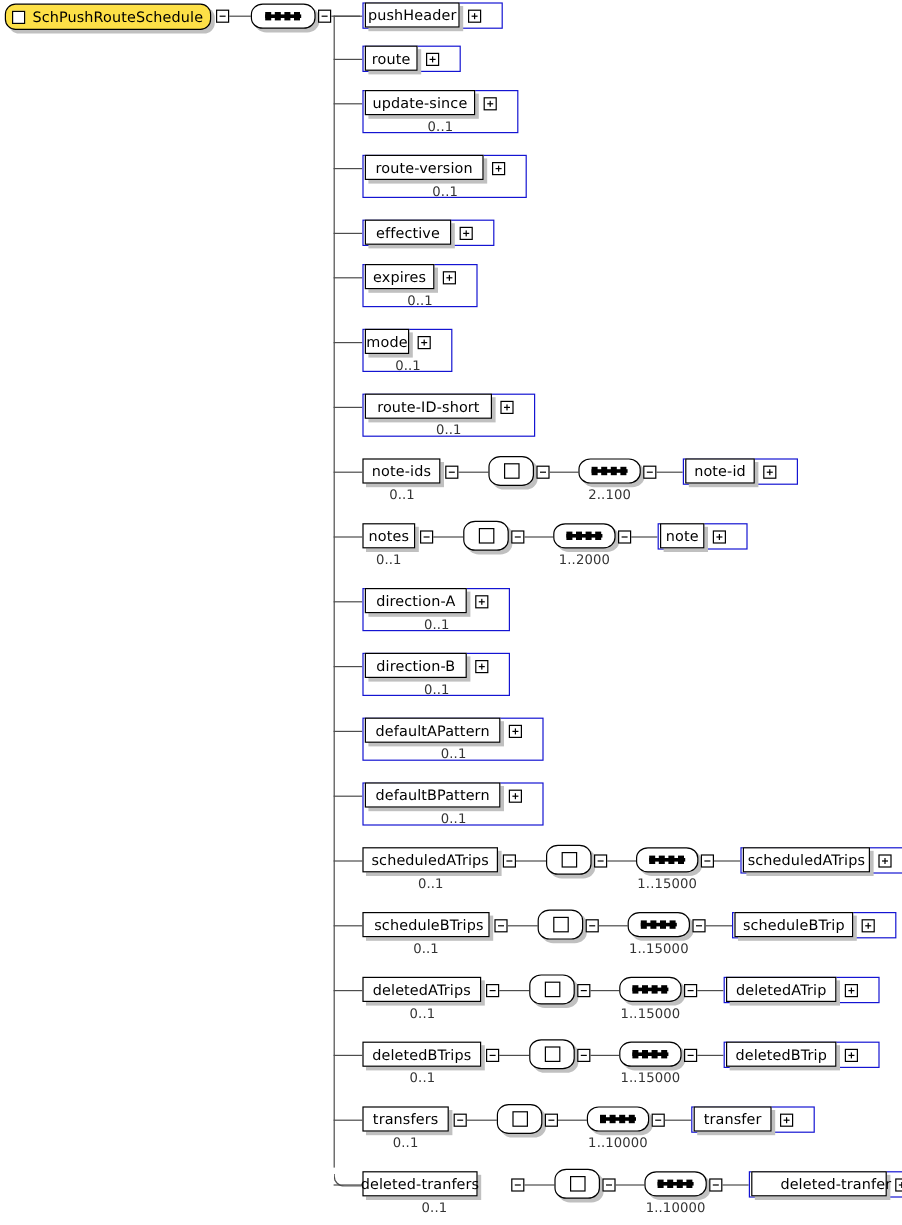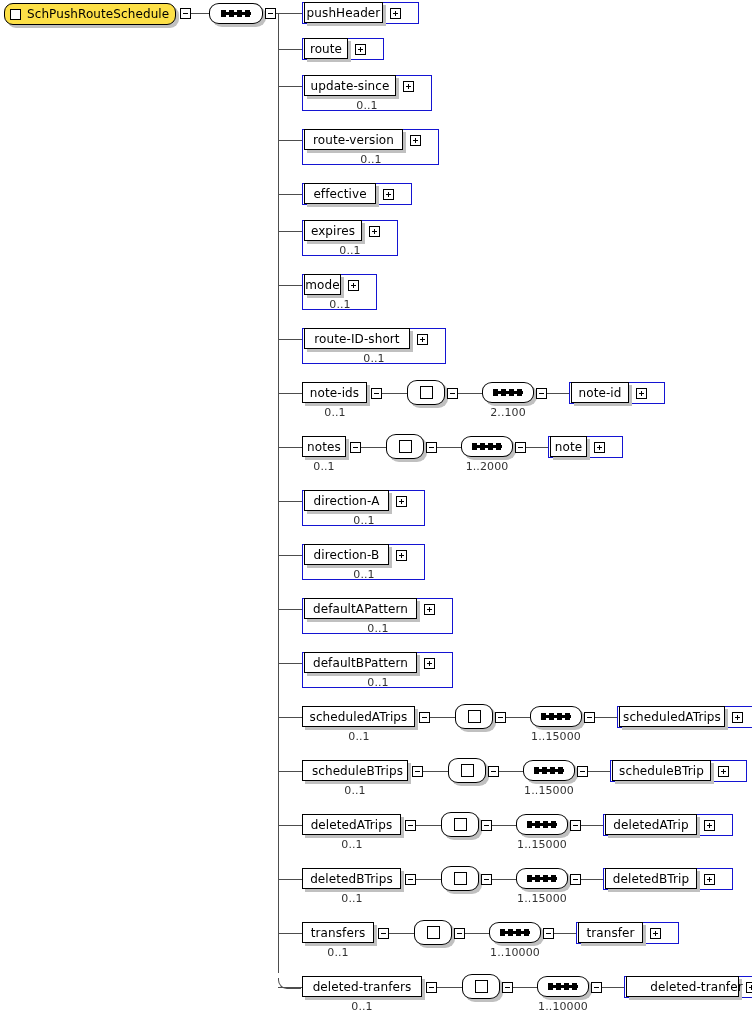--- a/index.html
+++ b/index.html
@@ -446,21 +446,21 @@
       </div>
       <div class="card" style="left:475px;top:947px;width:80px;">1..10000</div>
       <div class="tog" style="left:543px;top:928px;"></div>
       <div class="hline" style="left:554px;top:933px;width:22px;"></div>
       <div class="elem outer" style="left:576px;top:922px;width:103px;height:22px;"></div>
       <div class="namebox" style="left:578px;top:922px;width:65px;height:21px;">
         <span>transfer</span>
       </div>
       <div class="tog plus" style="left:650px;top:928px;"></div>
       <div class="hline" style="left:278px;top:987px;width:24px;"></div>
-      <div class="namebox" style="left:302px;top:976px;width:120px;height:21px;">
+      <div class="namebox" style="left:302px;top:976px;width:96px;height:21px;">
         <span>deleted-tranfers</span>
       </div>
       <div class="tog" style="left:426px;top:982px;"></div>
       <div class="card" style="left:322px;top:1001px;width:80px;">0..1</div>
       <div class="hline" style="left:437px;top:987px;width:25px;"></div>
       <div class="comp oct" style="left:462px;top:974px;width:38px;height:25px;">
         <span class="inner-sq"></span>
       </div>
       <div class="tog" style="left:502px;top:982px;"></div>
       <div class="hline" style="left:513px;top:987px;width:24px;"></div>

